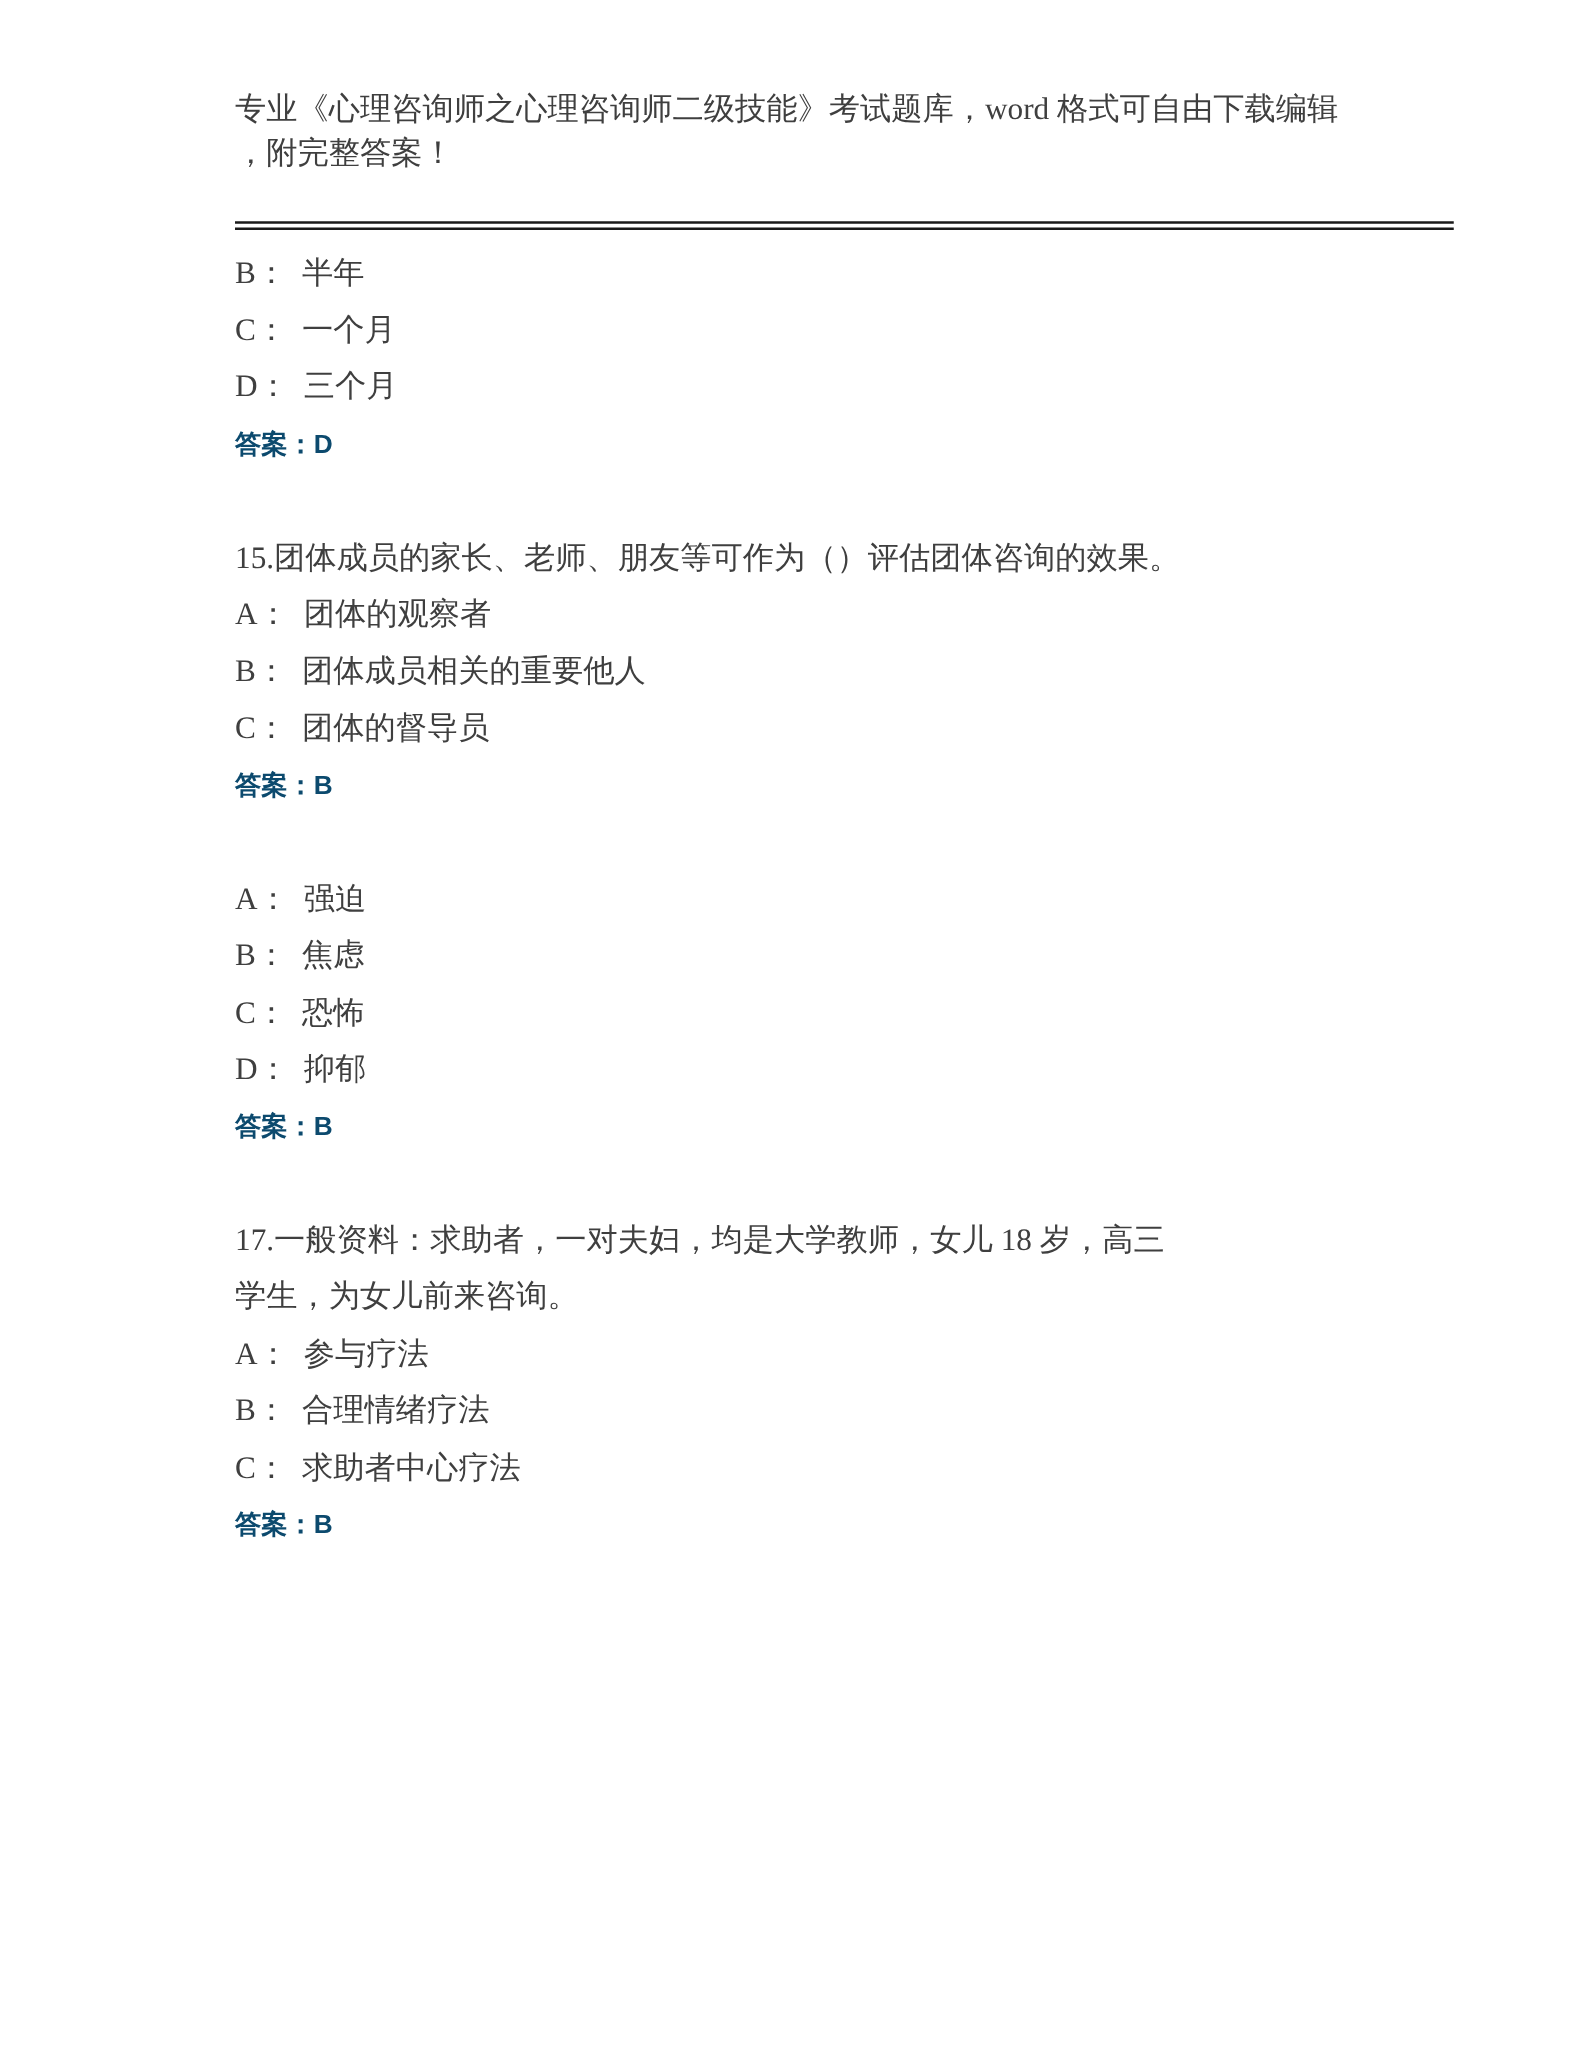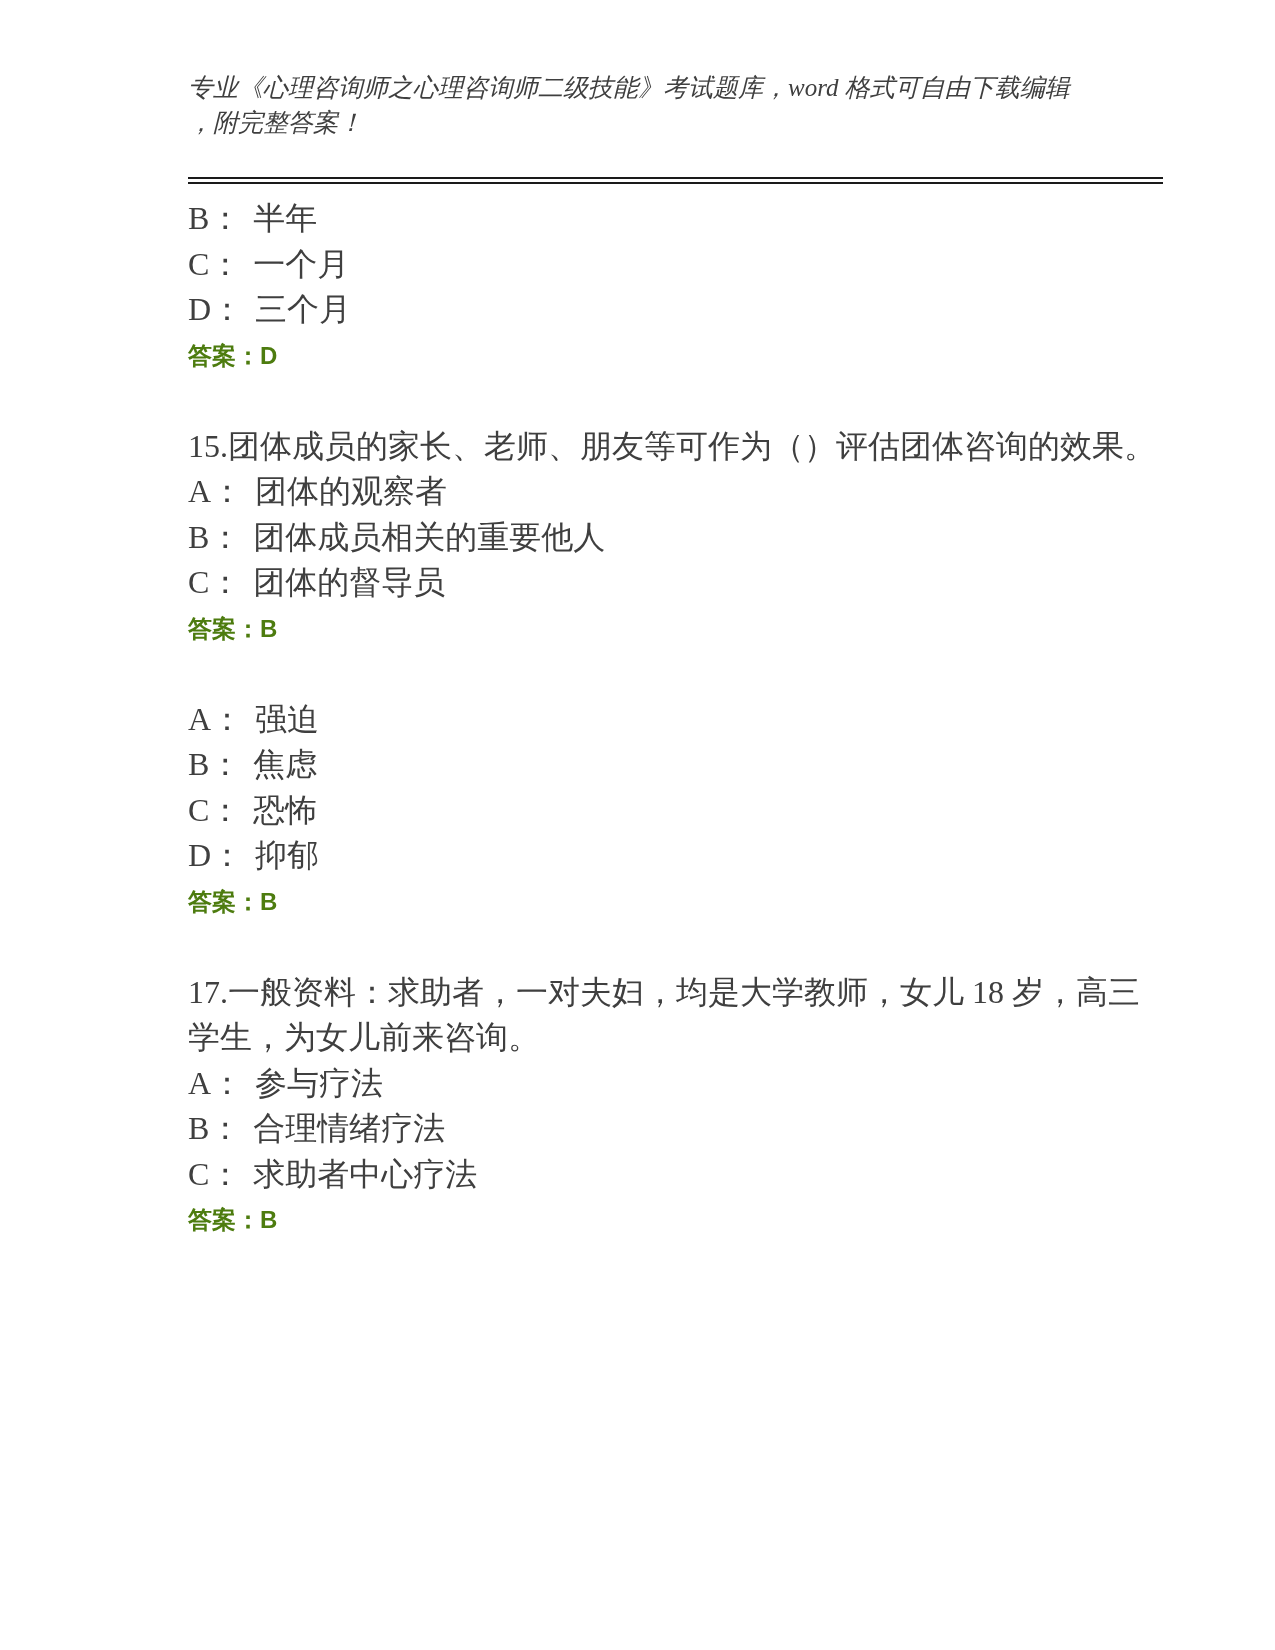--- a/index.html
+++ b/index.html
@@ -17,21 +17,20 @@
     font-family: "Liberation Serif", "DejaVu Serif", serif;
   }
   .header {
     position: absolute;
     left: 188px;
     top: 70px;
     width: 975px;
     color: #3f3f3f;
     font-size: 25px;
     line-height: 35px;
-    font-style: italic;
   }
   .header-line {
     white-space: nowrap;
   }
   .rule {
     position: absolute;
     left: 188px;
     top: 177px;
     width: 975px;
     height: 3px;
@@ -43,29 +42,29 @@
     left: 188px;
     top: 196px;
     width: 975px;
     color: #3f3f3f;
   }
   .block { margin-top: 45.5px; }
   .block:first-child { margin-top: 0; }
   .line {
     height: 45.5px;
     line-height: 45.5px;
-    font-size: 32px;
+    font-size: 25px;
     white-space: nowrap;
   }
   .opt-label { margin-right: 12px; }
   .answer {
     font-family: "Liberation Sans", "DejaVu Sans", sans-serif;
     font-weight: 700;
-    font-size: 24px;
-    color: #4d7c0f;
+    font-size: 21px;
+    color: #0c4a6e;
   }
 </style>
 </head>
 <body>
 
 <div class="page">
 
   <div class="header">
     <div class="header-line">专业《心理咨询师之心理咨询师二级技能》考试题库，word 格式可自由下载编辑</div>
     <div class="header-line">，附完整答案！</div>

